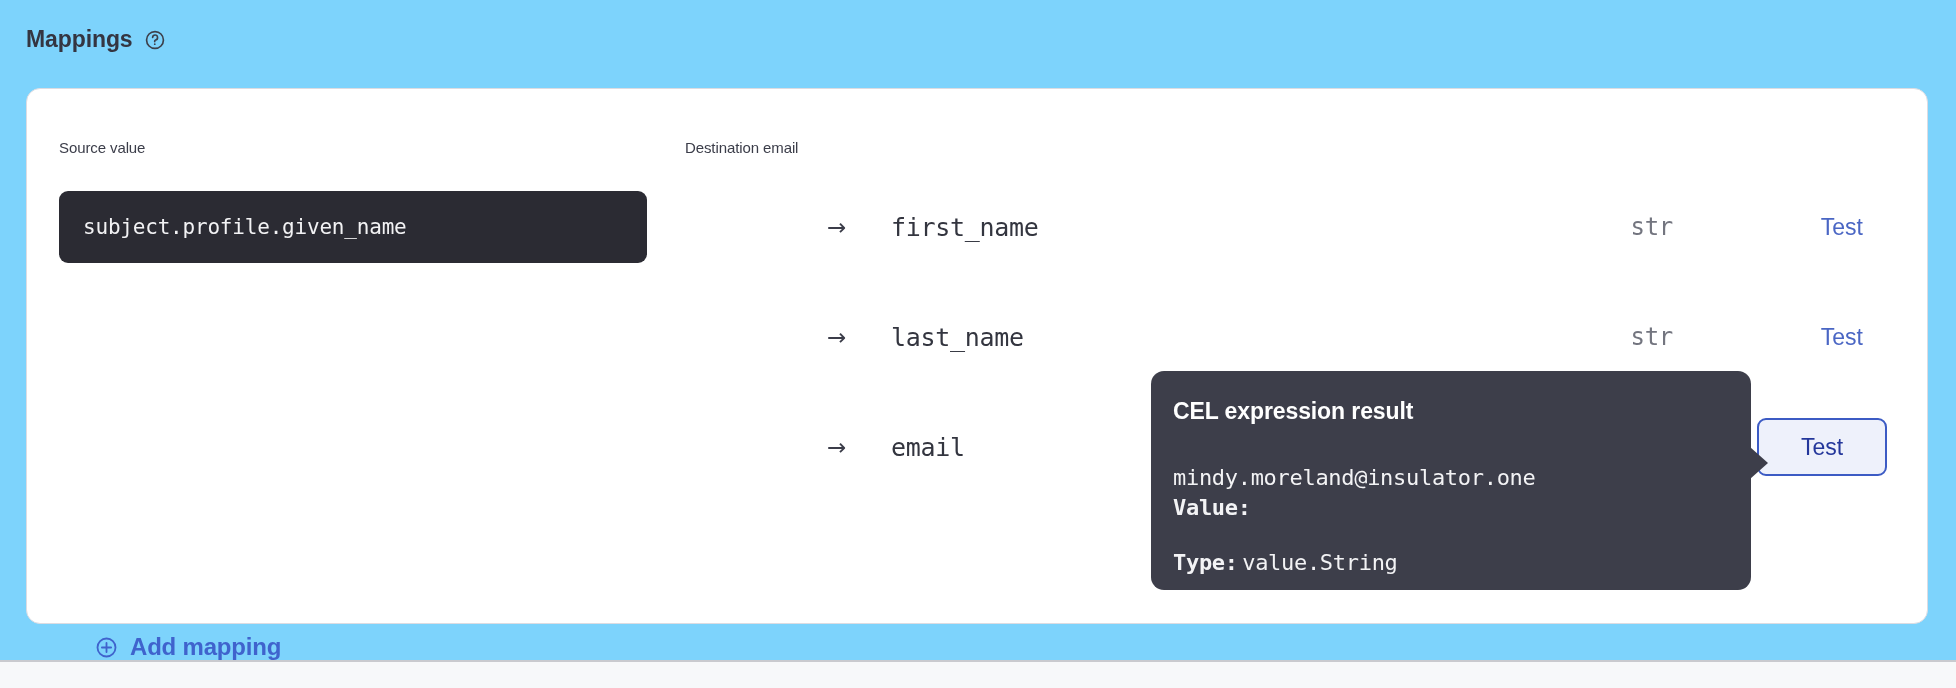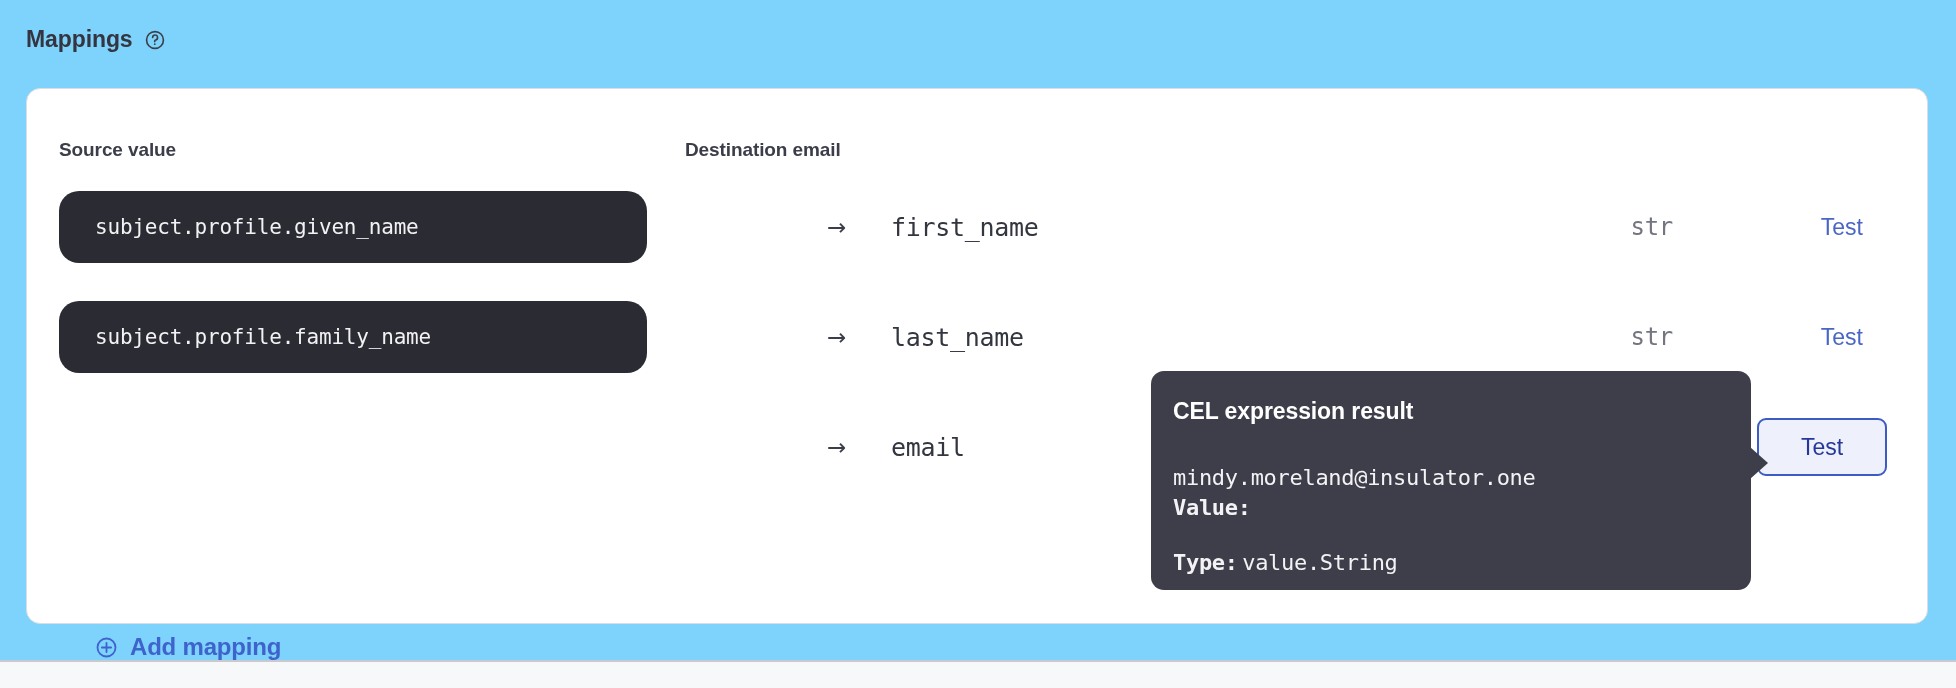--- a/index.html
+++ b/index.html
@@ -52,22 +52,22 @@
     width: 1902px;
     height: 536px;
     border: 1.5px solid #dcdce2;
     border-radius: 14px;
     background: #ffffff;
   }
 
   
   .col-head {
     position: absolute;
-    font-size: 19px;
-    font-weight: 700;
+    font-size: 15px;
+    font-weight: 400;
     color: #3b3d49;
     letter-spacing: -0.1px;
     white-space: nowrap;
     text-align: center;
   }
   .col-head.src  { left: 32px;  top: 50px; }
   .col-head.dest { left: 658px; top: 50px; }
 
   
   .rows { position: absolute; left: 0; top: 102px; width: 100%; }
@@ -80,24 +80,24 @@
     align-items: center;
   }
   .row:last-child { margin-bottom: 0; }
 
   .source-box {
     position: absolute;
     left: 32px;
     width: 588px;
     height: 72px;
     background: #2b2b33;
-    border-radius: 20px;
-    display: flex;
-    align-items: center;
-    padding: 0 36px;
+    border-radius: 9px;
+    display: flex;
+    align-items: center;
+    padding: 0 24px;
     cursor: text;
   }
   .source-text {
     font-family: "DejaVu Sans Mono", monospace;
     font-size: 21px;
     color: #f2f2f4;
     letter-spacing: -0.2px;
     white-space: nowrap;
   }
 
@@ -256,23 +256,20 @@
         <div class="source-box">
           <span class="source-text">subject.profile.given_name</span>
         </div>
         <span class="arrow">→</span>
         <span class="dest-text">first_name</span>
         <span class="type-text">str</span>
         <span class="test-link">Test</span>
       </div>
 
       <div class="row">
-        <div class="source-box">
-          <span class="source-text">subject.profile.family_name</span>
-        </div>
         <span class="arrow">→</span>
         <span class="dest-text">last_name</span>
         <span class="type-text">str</span>
         <span class="test-link">Test</span>
       </div>
 
       <div class="row">
         <span class="arrow">→</span>
         <span class="dest-text">email</span>
         <span class="type-text"></span>

